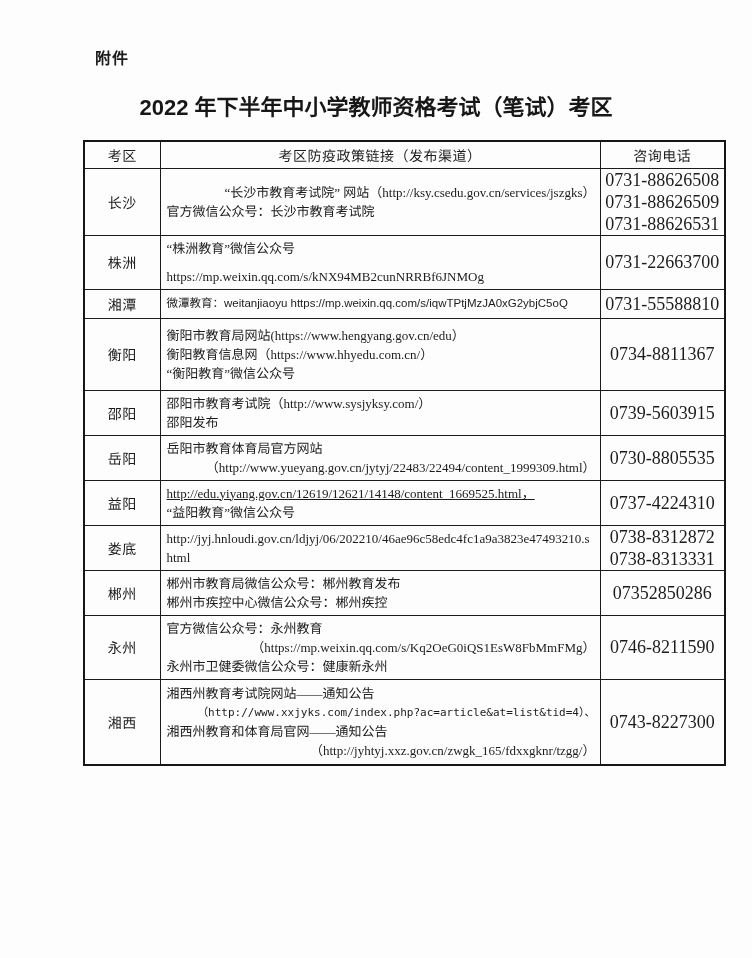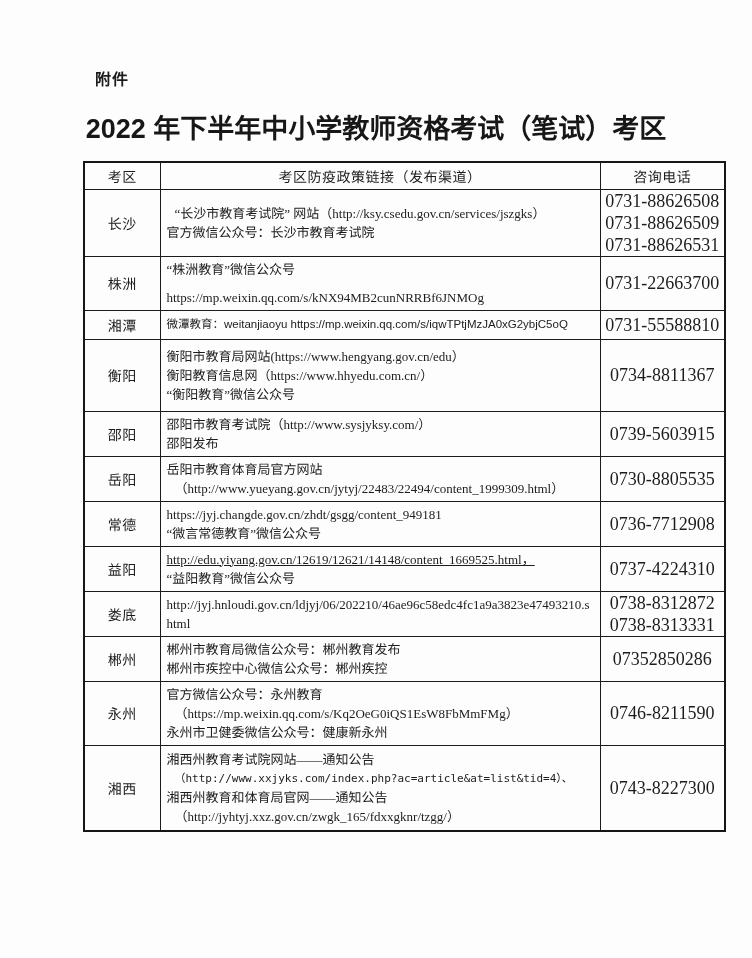--- a/index.html
+++ b/index.html
@@ -8,34 +8,34 @@
     width: 752px;
     height: 958px;
     position: relative;
     font-family: "Liberation Serif", "DejaVu Serif", serif;
     color: #1c1c1c;
     overflow: hidden;
   }
   .page { width: 752px; height: 958px; background: #fdfdfd; }
 
   .attachment-label {
-    padding-top: 66px;
+    padding-top: 45px;
     margin-left: 95px;
     font-family: "Liberation Sans", "DejaVu Sans", sans-serif;
     font-size: 16px;
     font-weight: 600;
     letter-spacing: 1px;
   }
 
   .doc-title {
     margin-top: 18px;
     text-align: center;
     font-family: "Liberation Sans", "DejaVu Sans", sans-serif;
     font-weight: 700;
-    font-size: 27px;
+    font-size: 22px;
     line-height: 42px;
     color: #171717;
   }
 
   table.policy-table {
     border-collapse: collapse;
     table-layout: fixed;
     width: 641px;
     margin-left: 83px;
     margin-top: 11px;
@@ -62,21 +62,21 @@
     letter-spacing: 0.5px;
   }
   td.links {
     padding: 3px 4px 3px 6px;
     font-size: 13px;
   }
   td.links .line {
     line-height: 19px;
     word-break: break-all;
   }
-  td.links .line.indent { padding-left: 8px; }
+  td.links .line.indent { padding-left: 8px; text-align: right; }
   td.links .line.gap { margin-top: 9px; }
   td.links .line.underline { text-decoration: underline; }
   td.links .line.sans {
     font-family: "Liberation Sans", "DejaVu Sans", sans-serif;
     font-size: 11.5px;
     white-space: nowrap;
   }
   td.links .line.mono {
     font-family: "DejaVu Sans Mono", "Liberation Mono", monospace;
     font-size: 11px;
@@ -168,30 +168,20 @@
         <tr style="height: 40px;">
           <td class="region">岳阳</td>
           <td class="links">
             <div class="line">岳阳市教育体育局官方网站</div>
             <div class="line indent">（http://www.yueyang.gov.cn/jytyj/22483/22494/content_1999309.html）</div>
           </td>
           <td class="phone">
             <div class="phone-line">0730-8805535</div>
           </td>
         </tr>
-        <tr style="height: 42px;">
-          <td class="region">常德</td>
-          <td class="links">
-            <div class="line">https://jyj.changde.gov.cn/zhdt/gsgg/content_949181</div>
-            <div class="line">“微言常德教育”微信公众号</div>
-          </td>
-          <td class="phone">
-            <div class="phone-line">0736-7712908</div>
-          </td>
-        </tr>
         <tr style="height: 45px;">
           <td class="region">益阳</td>
           <td class="links">
             <div class="line underline">http://edu.yiyang.gov.cn/12619/12621/14148/content_1669525.html，</div>
             <div class="line">“益阳教育”微信公众号</div>
           </td>
           <td class="phone">
             <div class="phone-line">0737-4224310</div>
           </td>
         </tr>

